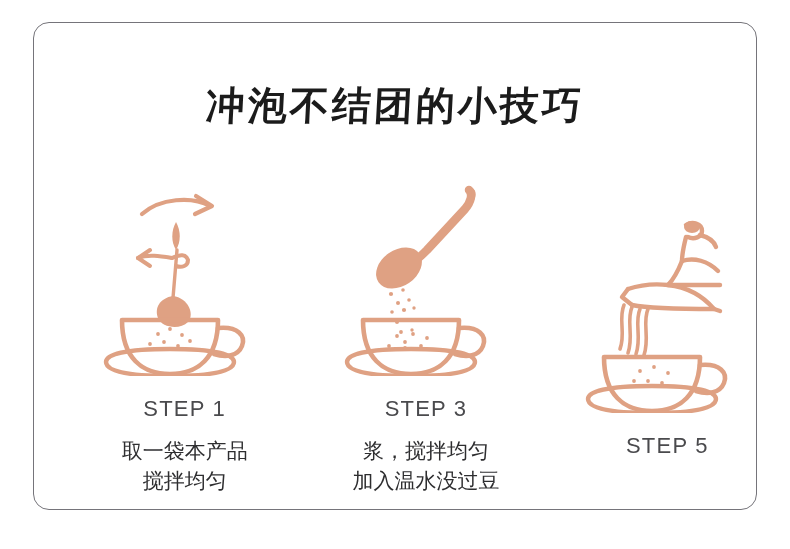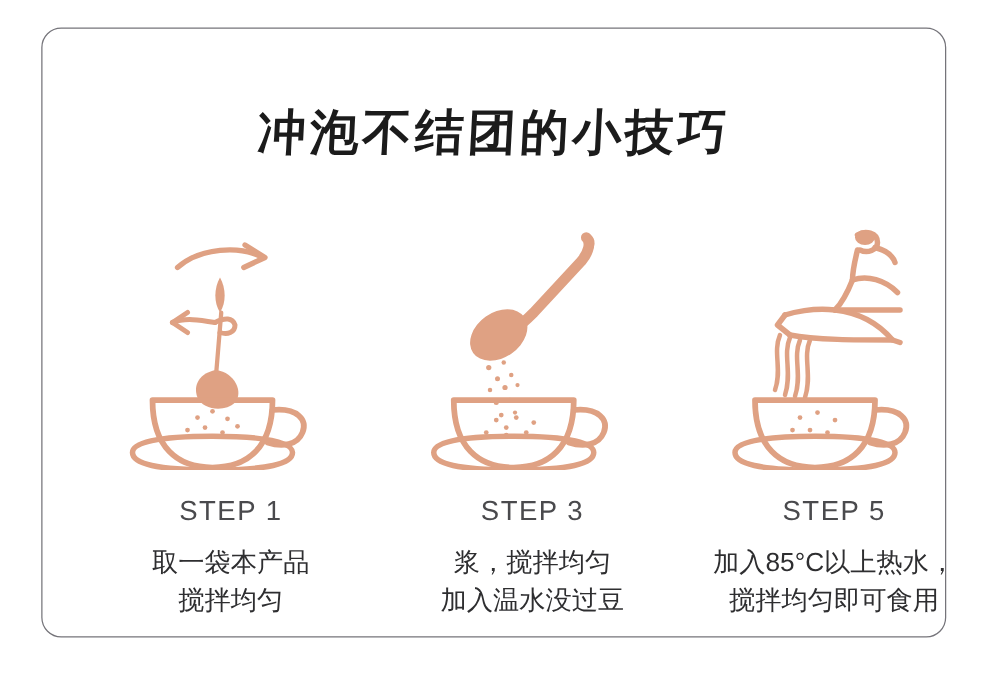--- a/index.html
+++ b/index.html
@@ -218,21 +218,17 @@
               <circle cx="58" cy="158" r="1.9" fill="#dfa183" stroke="none"></circle>
               <circle cx="72" cy="154" r="1.9" fill="#dfa183" stroke="none"></circle>
               <circle cx="86" cy="160" r="1.9" fill="#dfa183" stroke="none"></circle>
               <circle cx="52" cy="168" r="1.9" fill="#dfa183" stroke="none"></circle>
               <circle cx="66" cy="168" r="1.9" fill="#dfa183" stroke="none"></circle>
               <circle cx="80" cy="170" r="1.9" fill="#dfa183" stroke="none"></circle>
             </g>
           </svg>
         </div>
         <div class="step-label">STEP 5</div>
-        <div class="step-desc">
-          <div>加入85°C以上热水，</div>
-          <div>搅拌均匀即可食用</div>
-        </div>
       </div>
 
     </div>
   </div>
 </div>
 
 </body></html>

